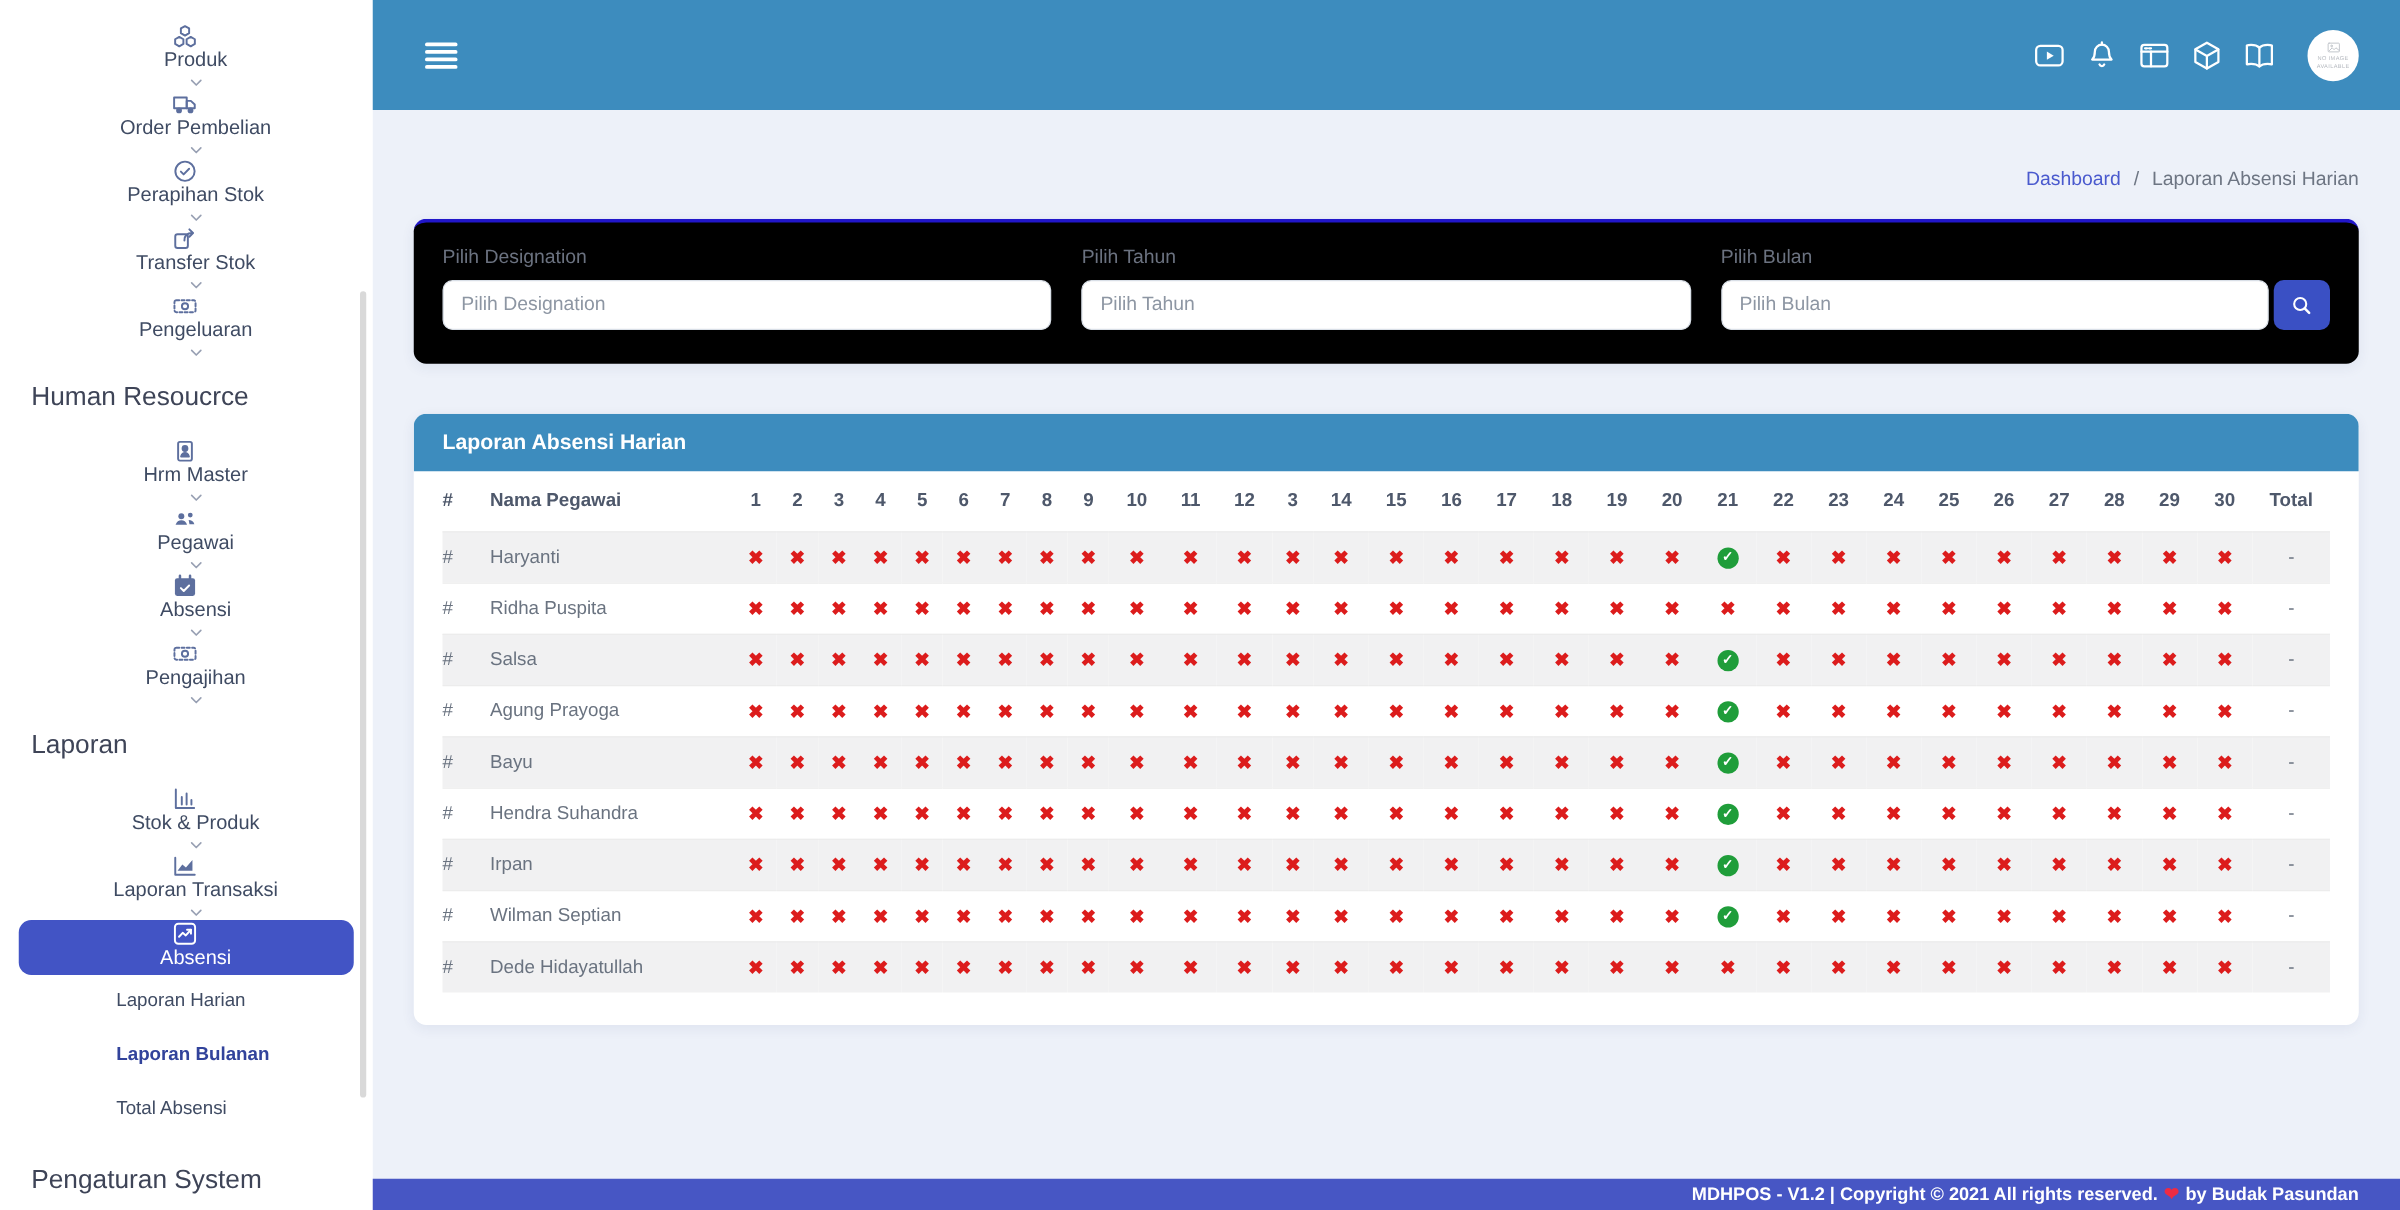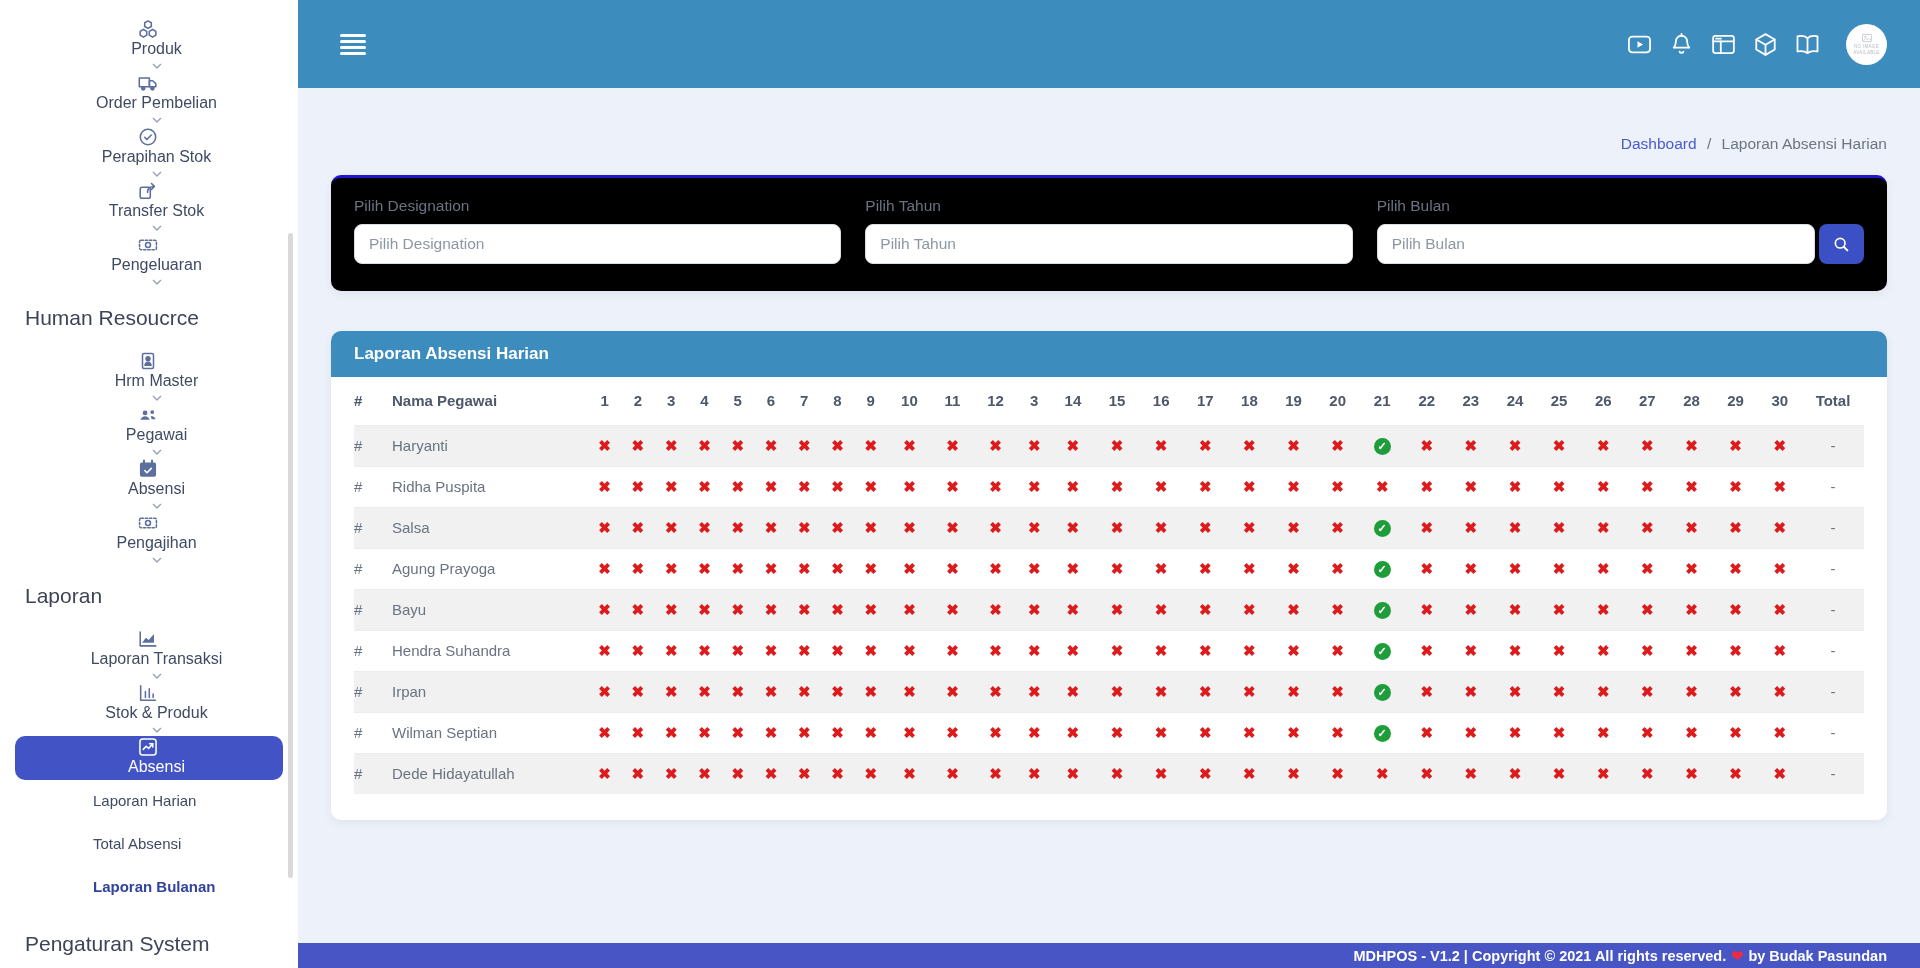--- a/index.html
+++ b/index.html
@@ -226,39 +226,39 @@
           <span class="s-chev">
             <svg viewBox="0 0 24 24" fill="none" stroke="currentColor" stroke-width="2" stroke-linecap="round" stroke-linejoin="round">
               <path d="M6.5 9.5l5.5 5.5 5.5-5.5"></path>
             </svg>
           </span>
         </div>
         <div class="s-section">Laporan</div>
         <div class="s-item">
           <span class="s-icon">
             <svg viewBox="0 0 24 24" fill="none" stroke="currentColor" stroke-width="1.7" stroke-linecap="round" stroke-linejoin="round">
+              <path d="M4 4v16h16"></path>
+              <path d="M9.2 17v-6.5M13.4 17V7.5M17.6 17v-4"></path>
+            </svg>
+          </span>
+          <span class="s-label">Stok &amp; Produk</span>
+          <span class="s-chev">
+            <svg viewBox="0 0 24 24" fill="none" stroke="currentColor" stroke-width="2" stroke-linecap="round" stroke-linejoin="round">
+              <path d="M6.5 9.5l5.5 5.5 5.5-5.5"></path>
+            </svg>
+          </span>
+        </div>
+        <div class="s-item">
+          <span class="s-icon">
+            <svg viewBox="0 0 24 24" fill="none" stroke="currentColor" stroke-width="1.7" stroke-linecap="round" stroke-linejoin="round">
               <path d="M3.5 4.5v15h17"></path>
               <path d="M5.5 16l4.2-5.5 3.1 2.6 5.7-6.6V16z" fill="currentColor" stroke="none"></path>
             </svg>
           </span>
           <span class="s-label">Laporan Transaksi</span>
-          <span class="s-chev">
-            <svg viewBox="0 0 24 24" fill="none" stroke="currentColor" stroke-width="2" stroke-linecap="round" stroke-linejoin="round">
-              <path d="M6.5 9.5l5.5 5.5 5.5-5.5"></path>
-            </svg>
-          </span>
-        </div>
-        <div class="s-item">
-          <span class="s-icon">
-            <svg viewBox="0 0 24 24" fill="none" stroke="currentColor" stroke-width="1.7" stroke-linecap="round" stroke-linejoin="round">
-              <path d="M4 4v16h16"></path>
-              <path d="M9.2 17v-6.5M13.4 17V7.5M17.6 17v-4"></path>
-            </svg>
-          </span>
-          <span class="s-label">Stok &amp; Produk</span>
           <span class="s-chev">
             <svg viewBox="0 0 24 24" fill="none" stroke="currentColor" stroke-width="2" stroke-linecap="round" stroke-linejoin="round">
               <path d="M6.5 9.5l5.5 5.5 5.5-5.5"></path>
             </svg>
           </span>
         </div>
         <div class="s-item active">
           <span class="s-icon">
             <svg viewBox="0 0 24 24" fill="none" stroke="currentColor" stroke-width="1.7" stroke-linecap="round" stroke-linejoin="round">
               <rect x="3.2" y="3.2" width="17.6" height="17.6" rx="3"></rect>
@@ -267,22 +267,22 @@
             </svg>
           </span>
           <span class="s-label">Absensi</span>
           <span class="s-chev">
             <svg viewBox="0 0 24 24" fill="none" stroke="currentColor" stroke-width="2" stroke-linecap="round" stroke-linejoin="round">
               <path d="M6.5 9.5l5.5 5.5 5.5-5.5"></path>
             </svg>
           </span>
         </div>
         <div class="s-subitem first">Laporan Harian</div>
+        <div class="s-subitem hl">Laporan Bulanan</div>
         <div class="s-subitem">Total Absensi</div>
-        <div class="s-subitem hl">Laporan Bulanan</div>
         <div class="s-section">Pengaturan System</div>
       </div>
     <div class="sidebar-scrollbar"></div>
   </aside>
 
   <div class="main">
 
     <header class="navbar">
       <div class="hamburger">
         <span class="h-line"></span>

